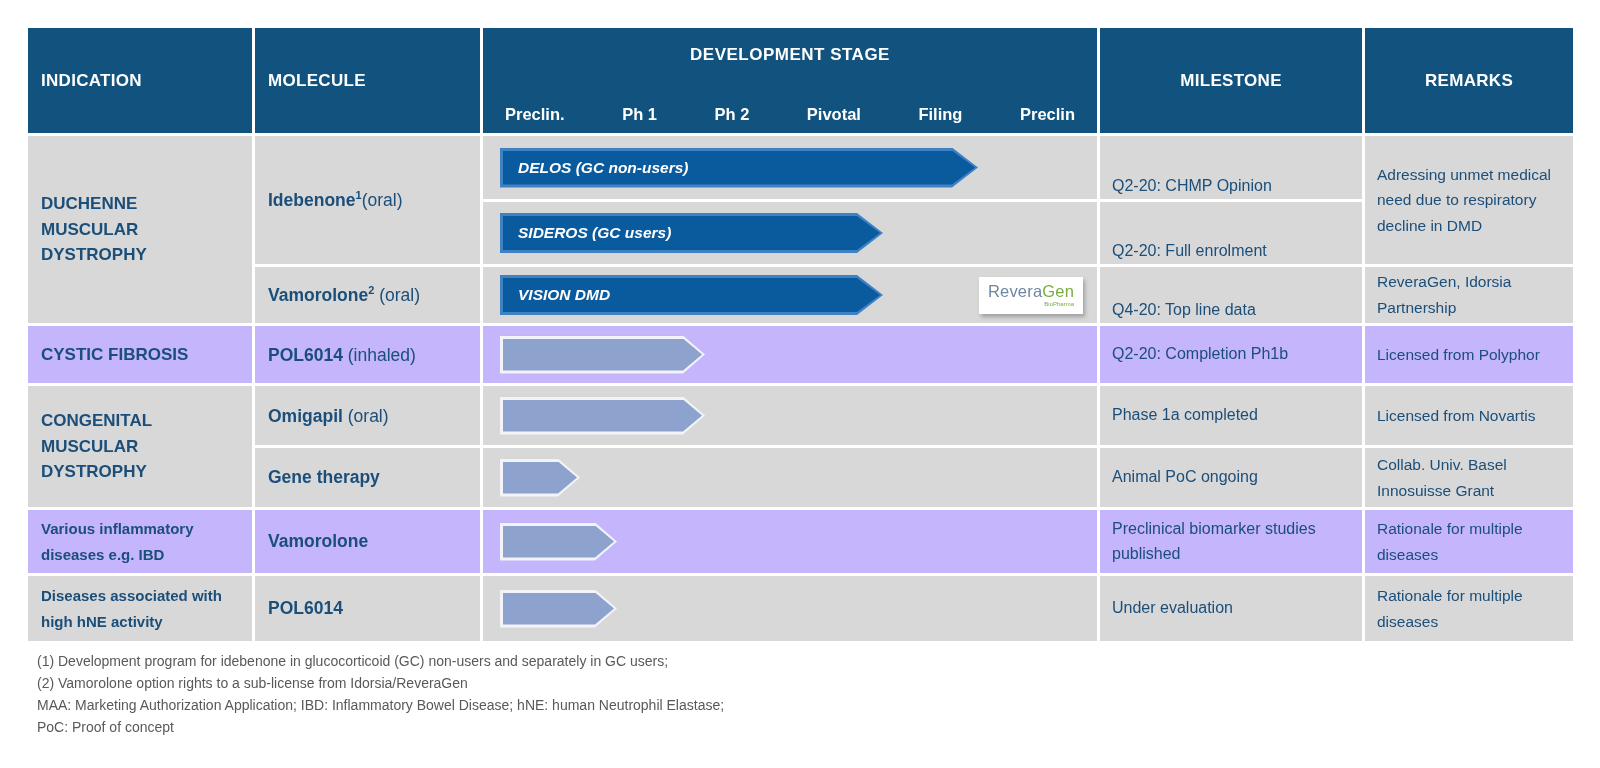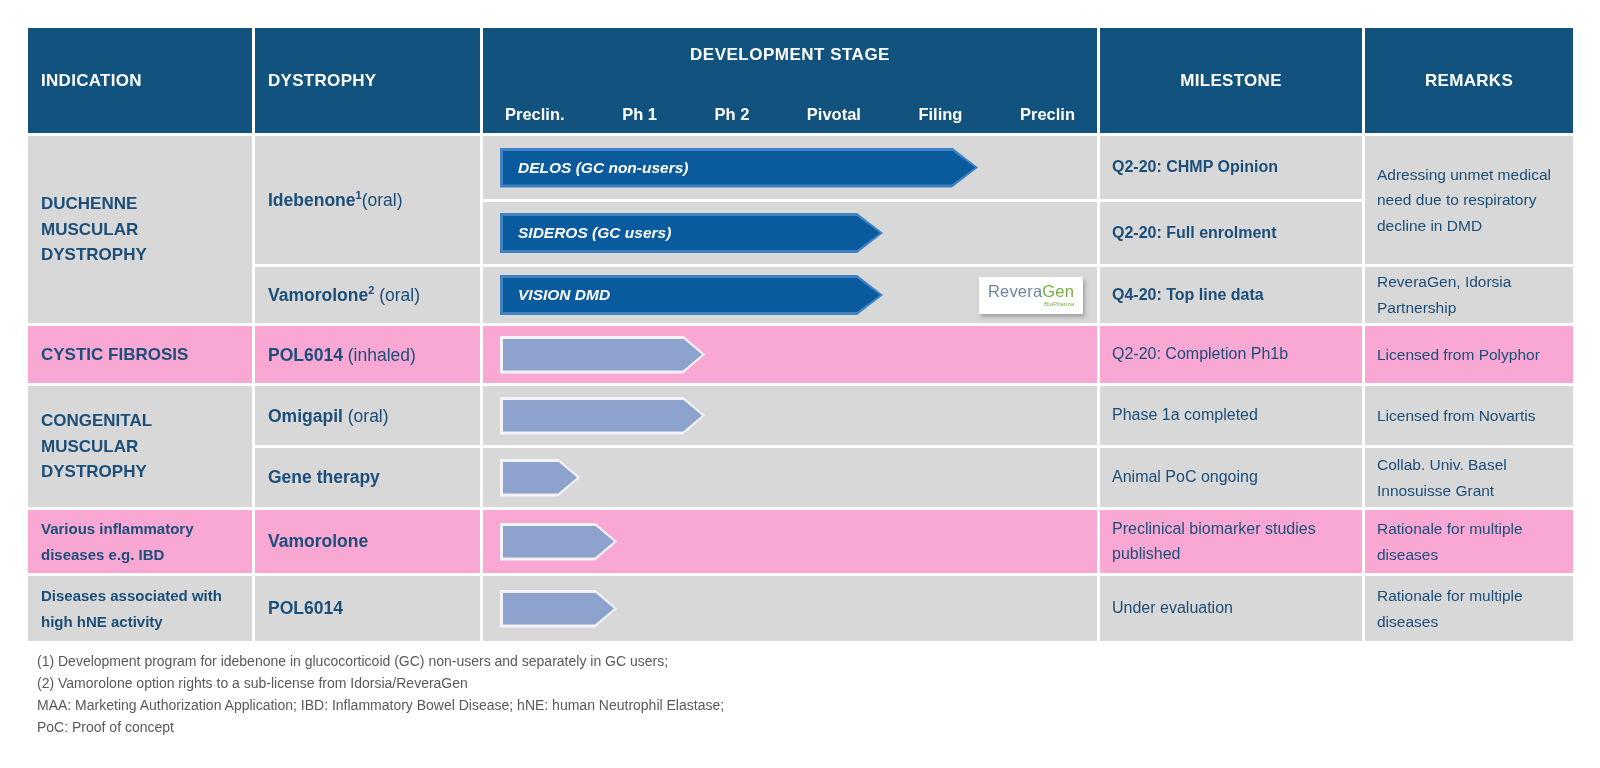--- a/index.html
+++ b/index.html
@@ -9,59 +9,59 @@
         grid-template-rows:105px 63px 62px 56px 57px 59px 59px 63px 65px;
         gap:3px;}
   .h{background:#11527E;color:#ffffff;font-weight:bold;display:flex;align-items:center;}
   .h.pad{padding-left:13px;font-size:17px;letter-spacing:.3px;}
   .h.center{justify-content:center;font-size:17px;letter-spacing:.3px;}
   .devh{flex-direction:column;align-items:stretch;justify-content:space-between;}
   .devh-title{text-align:center;font-size:17px;letter-spacing:.5px;padding-top:17px;}
   .devh-stages{display:flex;justify-content:space-between;padding:0 22px 9px 22px;font-size:16.5px;}
   .c{display:flex;align-items:center;}
   .g{background:#D8D8D8;}
-  .lg{background:#f9a8d4;}
+  .lg{background:#c4b5fd;}
   .ind{color:#1B4E79;font-weight:bold;font-size:17px;line-height:1.5;padding:0 14px 0 13px;}
   .ind.small{font-size:15px;line-height:1.7;}
   .mol{color:#1B4E79;font-size:17.5px;padding-left:13px;}
   .mol b{font-weight:bold;}
   .mol sup{font-size:11px;font-weight:bold;}
   .qual{font-weight:normal;}
   .dev{padding-left:17px;}
   .arrow{position:relative;height:40px;background:#3E82C4;
          clip-path:polygon(0 0,calc(100% - 26px) 0,100% 50%,calc(100% - 26px) 100%,0 100%);
          filter:drop-shadow(3px 4px 3px rgba(60,60,60,.45));flex:none;}
   .arrow-in{position:absolute;inset:3px;background:#0A5A9E;
          clip-path:polygon(0 0,calc(100% - 23px) 0,100% 50%,calc(100% - 23px) 100%,0 100%);
          display:flex;align-items:center;}
   .arrow.light{height:38px;background:#F2F4F9;
          clip-path:polygon(0 0,calc(100% - 22px) 0,100% 50%,calc(100% - 22px) 100%,0 100%);}
   .arrow.light .arrow-in{background:#8DA2CD;
          clip-path:polygon(0 0,calc(100% - 19px) 0,100% 50%,calc(100% - 19px) 100%,0 100%);}
   .arrow-label{color:#ffffff;font-weight:bold;font-style:italic;font-size:15.5px;padding-left:15px;white-space:nowrap;}
   .ms{color:#1B4E79;font-size:16px;padding:0 10px 0 12px;line-height:1.55;}
-  .ms.bold{font-weight:bold;}
+  .ms.bold{font-weight:normal;align-items:flex-end;}
   .rem{color:#1B4E79;font-size:15.5px;line-height:1.65;padding:0 16px 0 12px;}
   .logo{margin-left:auto;margin-right:14px;background:#ffffff;width:104px;height:37px;
         box-shadow:2px 3px 4px rgba(0,0,0,.25);display:flex;flex-direction:column;justify-content:center;
         align-items:center;line-height:1;}
   .logo-main{font-size:16.5px;letter-spacing:.2px;}
   .logo-revera{color:#6E86A3;}
   .logo-gen{color:#77AE3F;}
   .logo-sub{font-size:6px;color:#77AE3F;align-self:flex-end;padding-right:9px;margin-top:2px;}
   .footnotes{position:absolute;left:37px;top:650px;color:#595959;font-size:14px;line-height:22px;}
 </style>
 </head>
 <body>
 
 <div class="slide">
   <div class="grid">
 
     <div class="h pad" style="grid-column:1;grid-row:1">INDICATION</div>
-    <div class="h pad" style="grid-column:2;grid-row:1">DYSTROPHY</div>
+    <div class="h pad" style="grid-column:2;grid-row:1">MOLECULE</div>
     <div class="h devh" style="grid-column:3;grid-row:1">
       <div class="devh-title">DEVELOPMENT STAGE</div>
       <div class="devh-stages">
         <span>Preclin.</span>
         <span>Ph 1</span>
         <span>Ph 2</span>
         <span>Pivotal</span>
         <span>Filing</span>
         <span>Preclin</span>
       </div>

